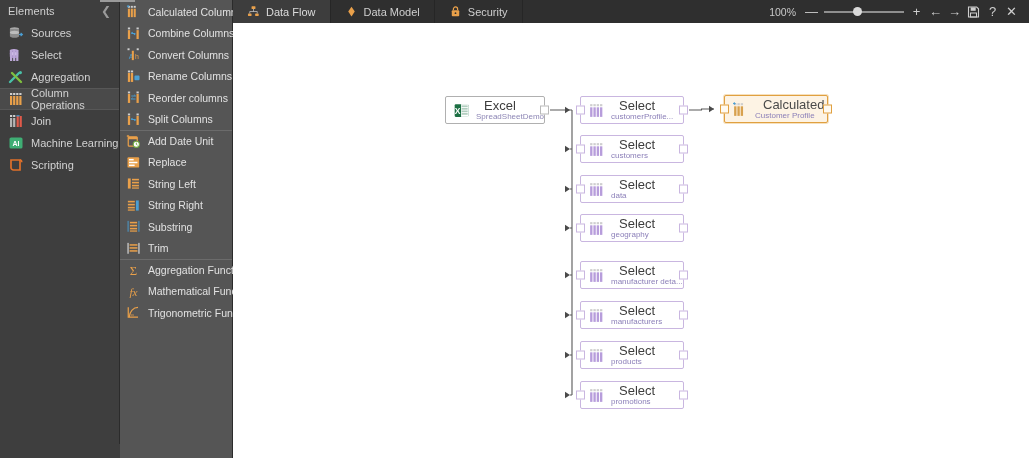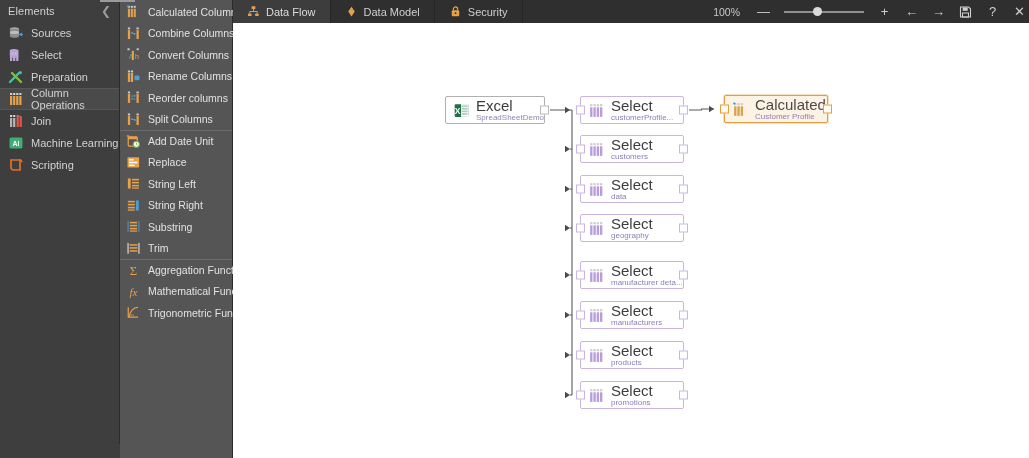--- a/index.html
+++ b/index.html
@@ -94,21 +94,21 @@
     color: #cfcfcf; font-size: 11px;
     cursor: pointer;
     border-right: 1px solid #262626;
   }
   .tab.active { background: #3d3d3d; color: #dcdcdc; }
   .tab-ico { width: 13px; height: 13px; flex: 0 0 13px; position: relative; }
 
   #toolbar {
     margin-left: auto;
     display: flex; align-items: center;
-    gap: 8px; padding-right: 0;
+    gap: 0px; padding-right: 8px;
   }
   .zoom-label { color: #c8c8c8; font-size: 10.5px; margin-right: 6px; }
   .tb-btn {
     color: #cfcfcf; font-size: 13px; line-height: 1;
     width: 19px; text-align: center; cursor: pointer;
     user-select: none;
   }
   #zoom-slider {
     width: 80px; height: 13px; position: relative;
     margin: 0 3px; cursor: pointer;
@@ -136,21 +136,21 @@
     position: absolute;
     height: 28px;
     background: #ffffff;
     border: 1px solid #b9b9b9;
     border-radius: 2px;
     display: flex; align-items: center;
     cursor: pointer;
   }
   .node .n-ico { width: 17px; height: 17px; margin-left: 7px; flex: 0 0 17px; position: relative; }
   .node .n-text { margin-left: 6px; line-height: 1.05; overflow: hidden; }
-  .node .n-title { font-size: 15px; color: #3d3d3d; white-space: nowrap; }
+  .node .n-title { font-size: 13px; color: #3d3d3d; white-space: nowrap; margin-left: 8px; }
   .node .n-sub { font-size: 8px; color: #8d86b5; white-space: nowrap; }
 
   .node.select-node { border-color: #c9b6e0; width: 104px; }
   .node.select-node .n-sub { color: #8b7fb8; }
   .node.excel-node { width: 100px; border-color: #b0b0b0; }
   .node.excel-node .n-sub { color: #8d86b5; }
   .node.calc-node {
     width: 104px; background: #fdf3e4; border: 1px solid #e0a040;
     box-shadow: 0 0 0 1px #f6e0bd;
   }
@@ -210,21 +210,21 @@
           <span>Select</span>
         </div>
         <div class="cat-item">
           <span class="cat-ico">
             <svg viewBox="0 0 16 16" width="16" height="16" style="display:block">
               <path d="M2 13l9-9" stroke="#49c0a8" stroke-width="2.4" stroke-linecap="round"></path>
               <path d="M13 13L4 4" stroke="#7fbf3f" stroke-width="2.4" stroke-linecap="round"></path>
               <circle cx="12.4" cy="3.6" r="1.6" fill="#49c0a8"></circle>
             </svg>
           </span>
-          <span>Preparation</span>
+          <span>Aggregation</span>
         </div>
         <div class="cat-item selected">
           <span class="cat-ico">
             <svg viewBox="0 0 16 16" width="16" height="16" style="display:block">
               <rect x="2" y="2" width="2.2" height="2" fill="#cfcfcf"></rect>
               <rect x="2" y="5" width="2.2" height="9" fill="#e9a04a"></rect>
               <rect x="5.1" y="2" width="2.2" height="2" fill="#cfcfcf"></rect>
               <rect x="5.1" y="5" width="2.2" height="9" fill="#e9a04a"></rect>
               <rect x="8.2" y="2" width="2.2" height="2" fill="#cfcfcf"></rect>
               <rect x="8.2" y="5" width="2.2" height="9" fill="#e9a04a"></rect>

